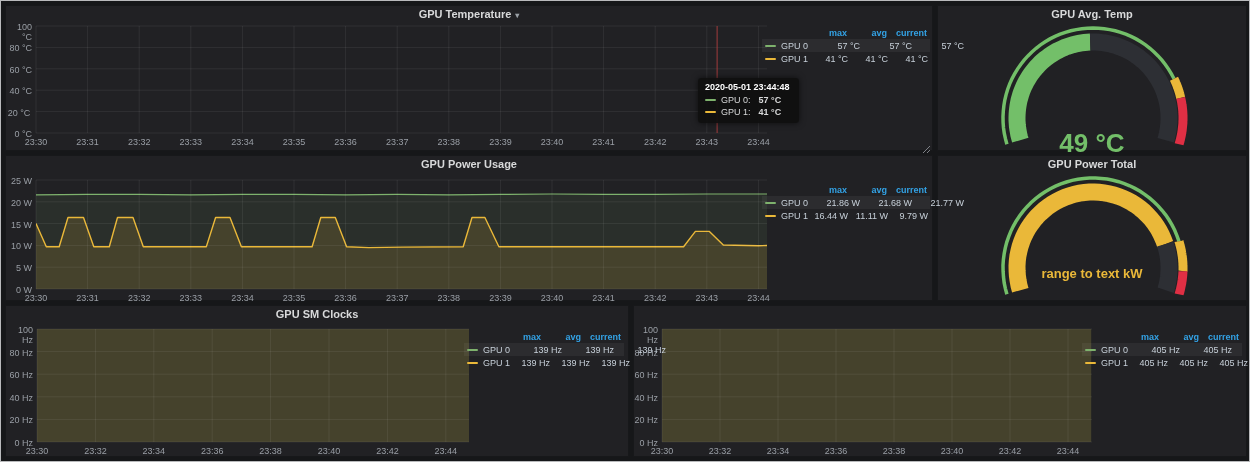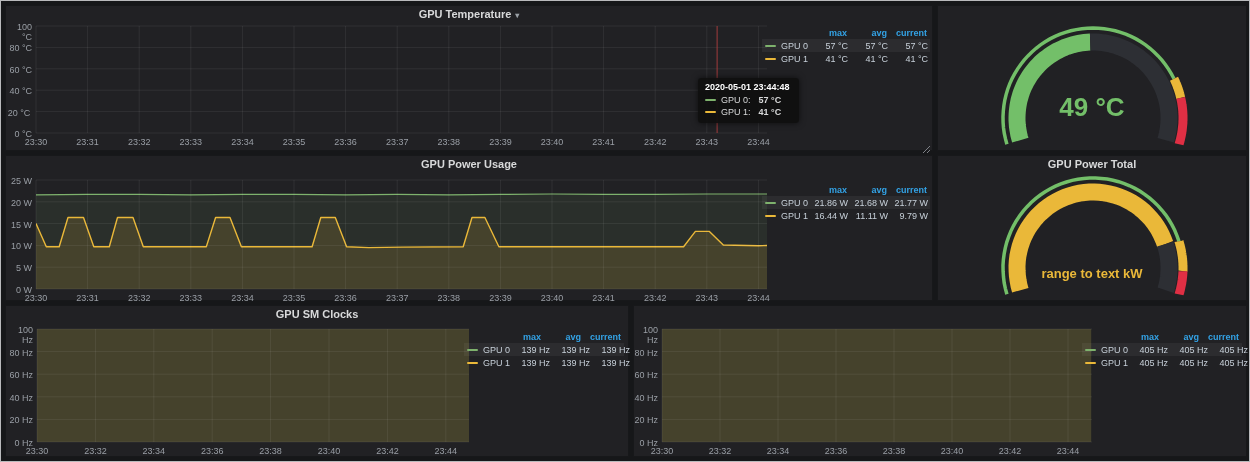--- a/index.html
+++ b/index.html
@@ -20,39 +20,39 @@
   .panel-title .caret { color:#9aa0a6; font-size:8px; margin-left:4px; }
   .chart { position:absolute; inset:0; z-index:1; }
   .chart svg { position:absolute; left:0; top:0; }
   .axis-x, .axis-y {
     position:absolute; font-size:9px; color:#9a9fa6; z-index:2;
   }
   .axis-x { width:34px; text-align:center; }
   .axis-y { text-align:right; }
   .legend { position:absolute; z-index:4; font-size:9px; color:#c7d0d9; }
   .lg-head, .lg-row { display:flex; align-items:center; height:13px; padding:0 3px; }
-  .lg-row.hl { background:rgba(255,255,255,0.05); }
+  .lg-row.hl { background:rgba(255,255,255,0.05);gap:12px; }
   .lg-name { flex:1 1 auto; display:flex; align-items:center; white-space:nowrap; }
   .lg-col { flex:0 0 40px; text-align:right; white-space:nowrap; }
   .lg-head .lg-col { color:#33a2e5; font-weight:bold; cursor:pointer; }
   .dash { display:inline-block; width:11px; height:2px; border-radius:1px; margin-right:5px; }
   .tooltip {
     position:absolute; z-index:6; background:rgba(16,16,16,0.95);
     border-radius:3px; padding:4px 9px 5px 7px; font-size:9px; color:#d8d9da;
     box-shadow:0 0 6px rgba(0,0,0,0.6); white-space:nowrap;text-align:center;
   }
   .tt-time { font-weight:bold; color:#ffffff; margin-bottom:2px; }
   .tt-row { display:flex; align-items:center; height:12px; }
   .tt-name { margin-right:8px; }
   .tt-val { font-weight:bold; }
   .gauge-value {
     position:absolute; left:0; right:0; text-align:center; z-index:3;
     font-weight:bold;
   }
-  .gauge-value.big { font-size:26px; }
+  .gauge-value.big { font-size:26px;margin-top:36px; }
   .gauge-value.small { font-size:13px; }
   .resize-handle { position:absolute; right:1px; bottom:1px; width:9px; height:9px; z-index:5; cursor:nwse-resize; }
 </style>
 </head>
 <body>
 
 <div class="page">
 
   <div class="panel" style="left:4px;top:4px;width:928px;height:146px">
     <div class="panel-title">
@@ -145,20 +145,23 @@
       </div>
     </div>
     <div class="resize-handle">
       <svg width="9" height="9">
           <path d="M8 1 L1 8 M8 5 L5 8" stroke="#7e8187" stroke-width="1" fill="none"></path>
         </svg>
     </div>
   </div>
 
   <div class="panel" style="left:936px;top:4px;width:310px;height:146px">
+    <div class="panel-title">
+      <span>GPU Avg. Temp</span>
+    </div>
     <div class="chart">
         <svg width="308" height="144">
           <polyline points="82.3,134.2 81.5,131.4 80.8,128.6 80.3,125.8 79.8,122.9 79.4,120.0 79.2,117.2 79.0,114.3 79.0,111.4 79.1,108.5 79.3,105.6 79.6,102.7 80.0,99.8 80.5,97.0 81.1,94.1 81.9,91.3 82.7,88.6 83.6,85.8 84.7,83.1 85.8,80.5 87.1,77.9 88.4,75.3 89.9,72.8 91.4,70.3 93.1,67.9 94.8,65.6 96.6,63.4 98.5,61.2 100.5,59.0 102.5,57.0 104.7,55.0 106.9,53.2 109.2,51.4 111.5,49.7 113.9,48.1 116.4,46.5 118.9,45.1 121.5,43.8 124.1,42.6 126.8,41.4 129.5,40.4 132.2,39.5 135.0,38.7 137.8,38.0 140.7,37.4 143.5,36.9 146.4,36.5 149.3,36.2 152.2,36.1" fill="none" stroke="#73bf69" stroke-width="17"></polyline>
           <polyline points="152.2,36.1 155.2,36.0 158.2,36.1 161.2,36.3 164.2,36.6 167.2,37.0 170.2,37.5 173.1,38.2 176.0,39.0 178.9,39.9 181.7,40.9 184.5,42.0 187.3,43.2 190.0,44.5 192.6,46.0 195.2,47.5 197.8,49.2 200.2,50.9 202.6,52.8 204.9,54.7 207.2,56.7 209.3,58.8 211.4,61.0 213.4,63.3 215.2,65.7 217.0,68.1 218.7,70.6 220.3,73.1 221.8,75.8 223.2,78.4 224.5,81.2 225.6,84.0 226.7,86.8 227.6,89.6 228.5,92.5 229.2,95.5 229.8,98.4 230.3,101.4 230.6,104.4 230.9,107.4 231.0,110.4 231.0,113.4 230.9,116.5 230.6,119.5 230.3,122.5 229.8,125.4 229.2,128.4 228.5,131.3 227.7,134.2" fill="none" stroke="#2d2f34" stroke-width="17"></polyline>
           <polyline points="68.9,138.3 67.5,132.9 66.3,127.4 65.5,121.9 65.1,116.3 65.0,110.7 65.3,105.1 65.9,99.5 66.8,94.0 68.1,88.6 69.7,83.2 71.7,77.9 74.0,72.8 76.6,67.9 79.5,63.1 82.7,58.5 86.1,54.1 89.9,49.9 93.9,46.0 98.1,42.3 102.5,38.9 107.2,35.8 112.0,32.9 117.0,30.4 122.2,28.2 127.4,26.3 132.8,24.8 138.3,23.6 143.8,22.7 149.4,22.2 155.0,22.0 160.6,22.2 166.2,22.7 171.7,23.6 177.2,24.8 182.6,26.3 187.8,28.2 193.0,30.4 198.0,32.9 202.8,35.8 207.5,38.9 211.9,42.3 216.1,46.0 220.1,49.9 223.9,54.1 227.3,58.5 230.5,63.1 233.4,67.9 236.0,72.8" fill="none" stroke="#73bf69" stroke-width="3.5"></polyline>
           <polyline points="236.0,72.8 236.2,73.2 236.4,73.6 236.6,74.0 236.7,74.3 236.9,74.7 237.1,75.1 237.3,75.5 237.4,75.9 237.6,76.3 237.8,76.7 237.9,77.0 238.1,77.4 238.3,77.8 238.4,78.2 238.6,78.6 238.7,79.0 238.9,79.4 239.0,79.8 239.2,80.2 239.3,80.6 239.5,80.9 239.6,81.3 239.8,81.7 239.9,82.1 240.0,82.5 240.2,82.9 240.3,83.3 240.4,83.7 240.6,84.1 240.7,84.5 240.8,84.9 241.0,85.3 241.1,85.7 241.2,86.1 241.3,86.5 241.4,86.9 241.6,87.3 241.7,87.7 241.8,88.1 241.9,88.6 242.0,89.0 242.1,89.4 242.2,89.8 242.3,90.2 242.4,90.6 242.5,91.0 242.6,91.4 242.7,91.8" fill="none" stroke="#eab839" stroke-width="9"></polyline>
           <polyline points="242.7,91.8 242.9,92.8 243.1,93.7 243.3,94.7 243.5,95.7 243.7,96.6 243.8,97.6 244.0,98.6 244.1,99.5 244.3,100.5 244.4,101.5 244.5,102.4 244.6,103.4 244.7,104.4 244.8,105.4 244.8,106.4 244.9,107.3 244.9,108.3 245.0,109.3 245.0,110.3 245.0,111.3 245.0,112.2 245.0,113.2 245.0,114.2 244.9,115.2 244.9,116.2 244.9,117.1 244.8,118.1 244.7,119.1 244.6,120.1 244.5,121.0 244.4,122.0 244.3,123.0 244.2,124.0 244.1,124.9 243.9,125.9 243.8,126.9 243.6,127.8 243.4,128.8 243.2,129.8 243.0,130.7 242.8,131.7 242.6,132.6 242.4,133.6 242.1,134.5 241.9,135.5 241.6,136.4 241.3,137.4 241.1,138.3" fill="none" stroke="#e02f44" stroke-width="9"></polyline>
         </svg>
       </div>
     <div class="gauge-value big" style="top:86px;color:#73bf69">49 °C</div>

